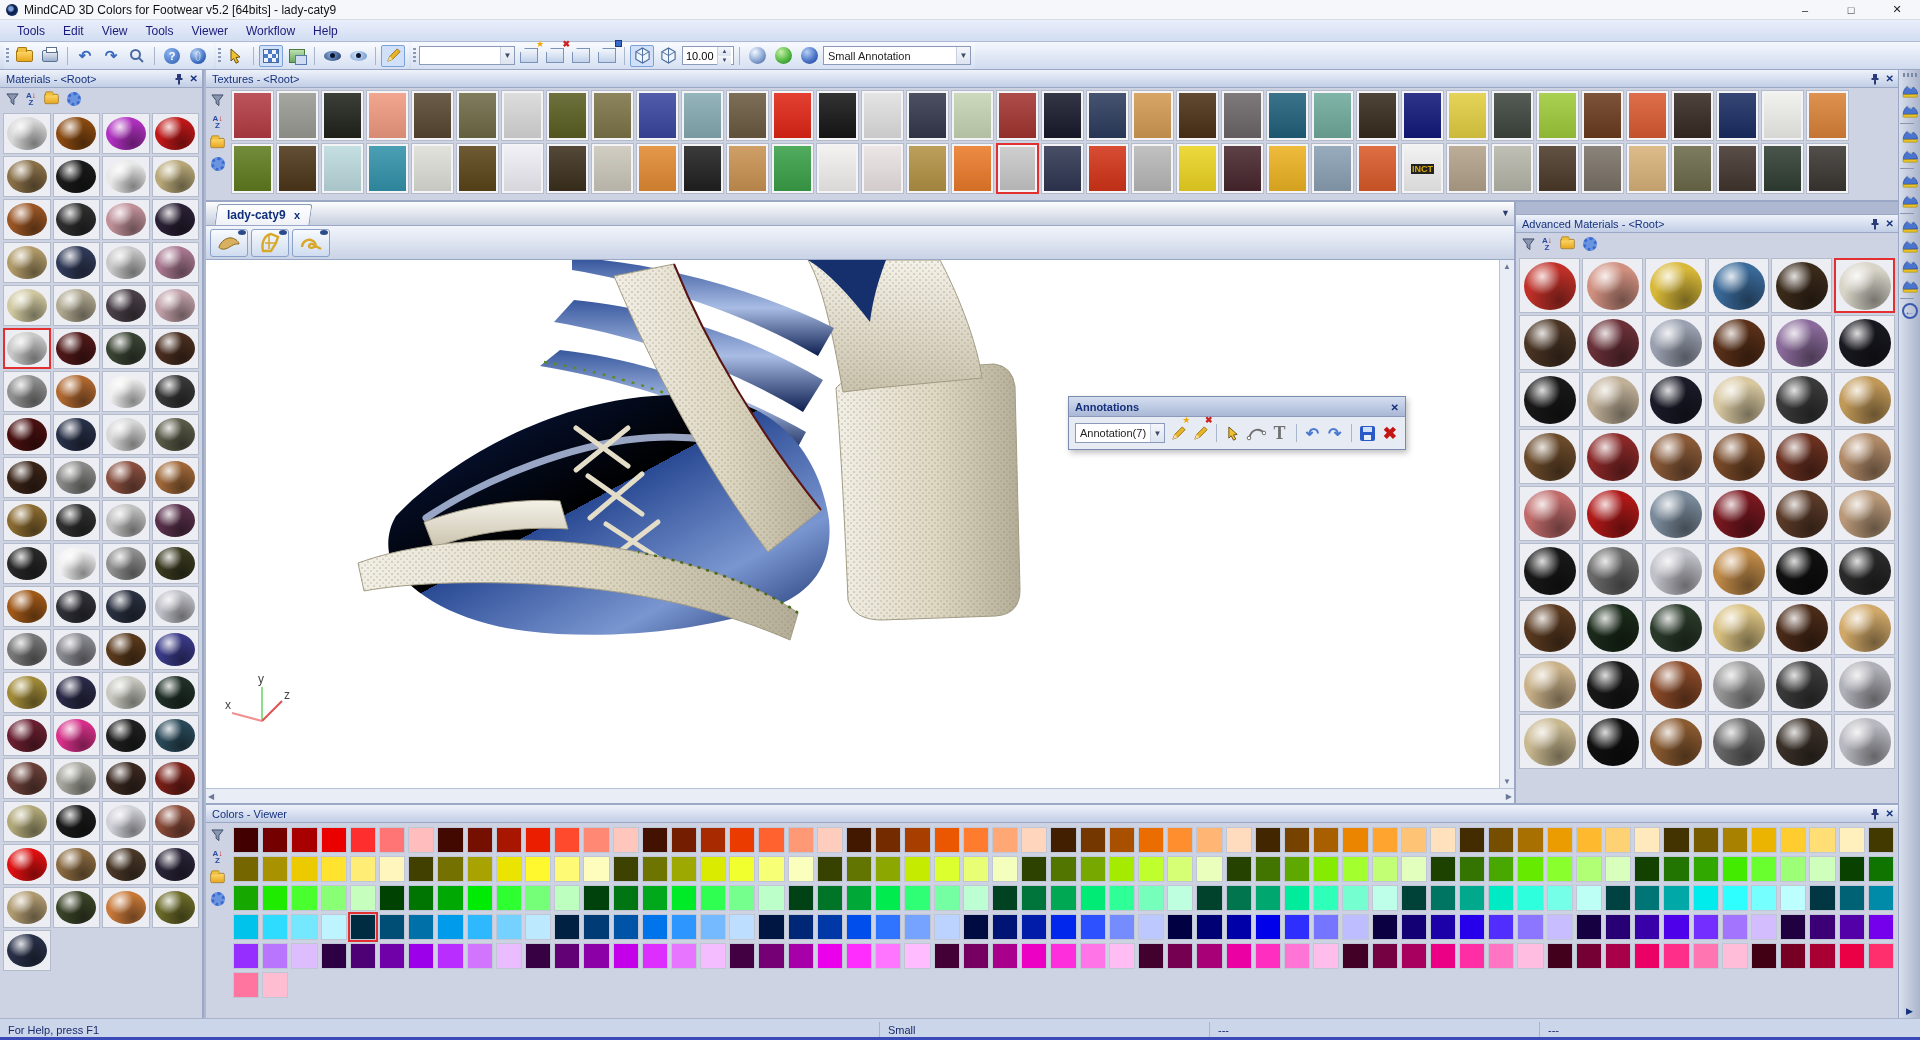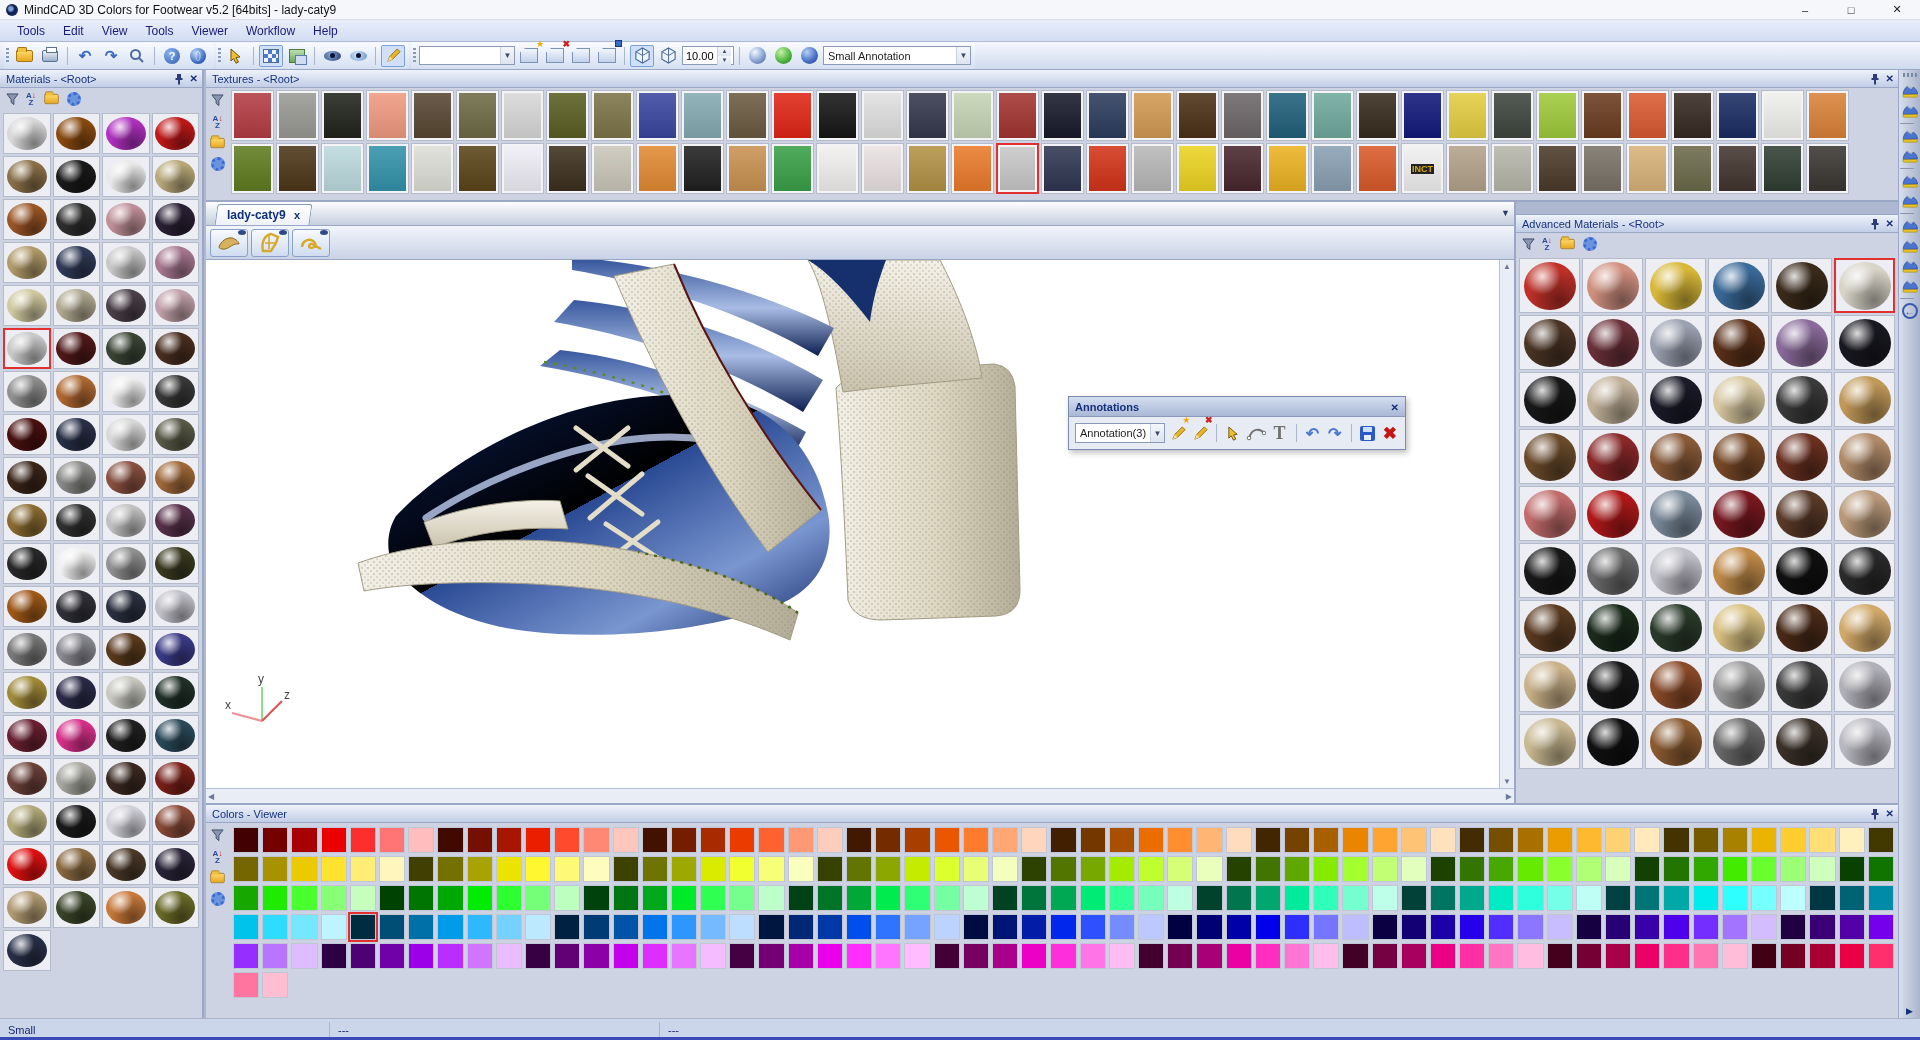--- a/index.html
+++ b/index.html
@@ -962,21 +962,21 @@
             <text x="60" y="26" fill="#444">z</text>
           </svg>
 
           <div id="annotations">
             <div id="ann-title">
               <span>Annotations</span>
               <span class="ph-btns"><span class="ph-btn">✕</span></span>
             </div>
             <div id="ann-tools">
               <div class="combo" id="ann-combo">
-                <span class="cval">Annotation(3)</span>
+                <span class="cval">Annotation(7)</span>
                 <span class="carrow">▼</span>
               </div>
               <div class="abtn">
                   <svg class="ic" width="17" height="17">
                     <use href="#sym-pencil"></use>
                   </svg>
                   <span class="badge star">★</span>
                 </div>
               <div class="abtn">
                   <svg class="ic" width="17" height="17">
@@ -1582,16 +1582,17 @@
         <div class="rs-sep"></div>
         <div class="rsbtn">
           <span class="i-back">←</span>
         </div>
       </div>
     <span id="rs-expand">▶</span>
   </div>
 </div>
 
 <div id="statusbar">
+  <div class="sb-sec" id="sb1">For Help, press F1</div>
   <div class="sb-sec" id="sb2">Small</div>
   <div class="sb-sec" id="sb3">---</div>
   <div class="sb-sec" id="sb4">---</div>
 </div>
 
 </body></html>

